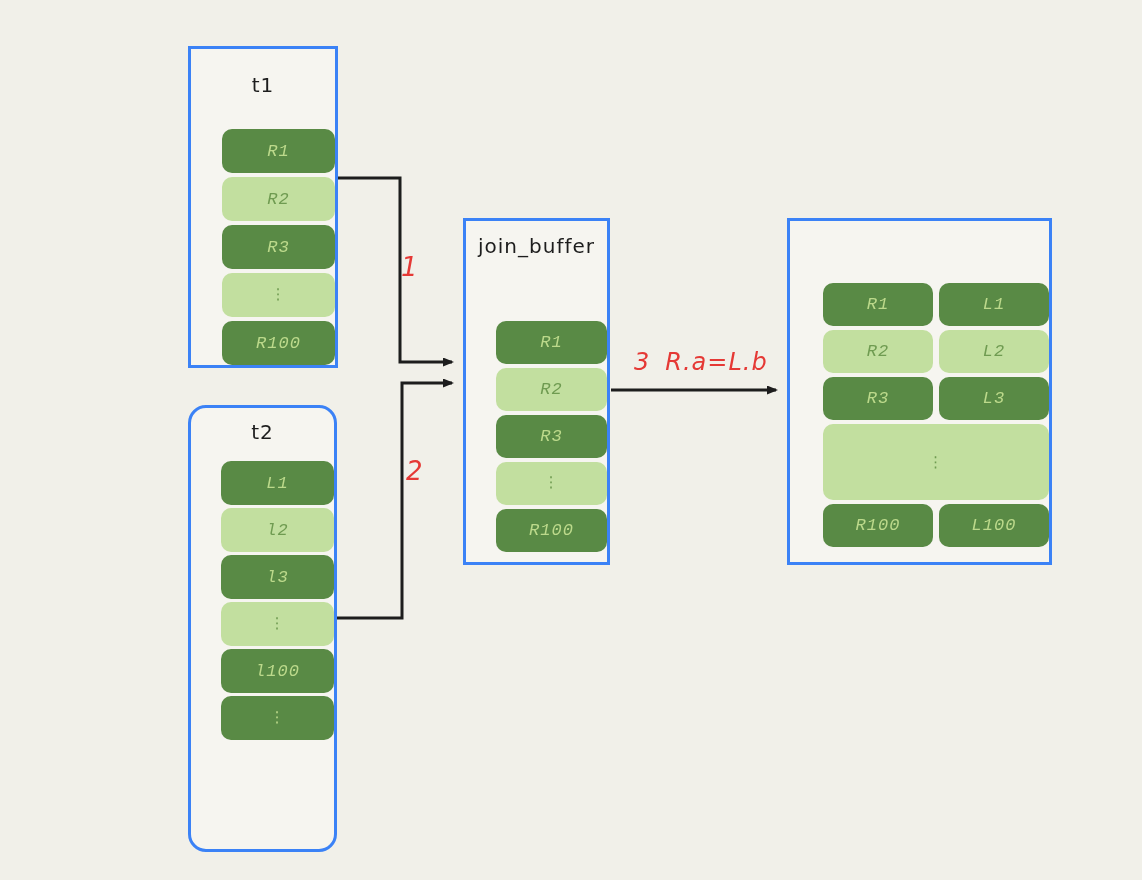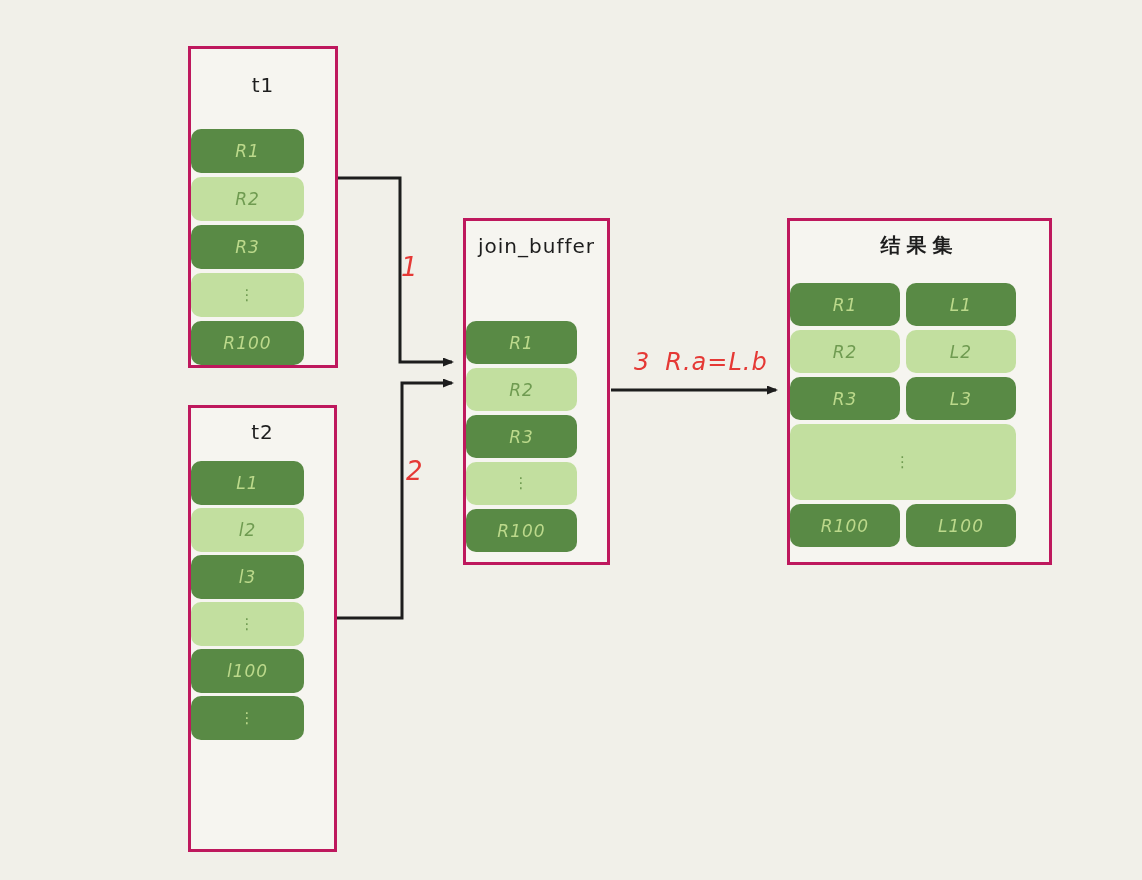--- a/index.html
+++ b/index.html
@@ -16,51 +16,52 @@
     background: #f1f0e9;
   }
   .arrow-layer {
     position: absolute; top: 0; left: 0;
     width: 1142px; height: 880px;
     pointer-events: none;
   }
   .box {
     position: absolute;
     background: #f6f5f0;
-    border: 3px solid #be185d;
+    border: 3px solid #3b82f6;
   }
   .box-title {
     position: absolute; left: 0; right: 0;
     text-align: center;
     color: #1d1d1d;
     font-size: 20px;
     letter-spacing: 1px;
   }
   .rows {
     position: absolute; left: 0; right: 0;
     display: flex; flex-direction: column;
-    align-items: flex-start;
+    align-items: flex-end;
+    font-family: Liberation Mono, monospace;
   }
   .row {
     width: 113px; height: 44px;
     border-radius: 10px;
     display: flex; align-items: center; justify-content: center;
     font-size: 17px; font-style: italic; letter-spacing: 1px;
   }
   .row.dark  { background: #598a45; color: #bcd98b; }
   .row.light { background: #c2df9f; color: #6f9b51; }
   .row.dots  { font-style: normal; font-size: 15px; line-height: 1; }
 
   
   #box-t1 { left: 188px; top: 46px; width: 150px; height: 322px; }
   #box-t1 .box-title { top: 24px; }
   #box-t1 .rows { top: 80px; gap: 4px; }
 
   
-  #box-t2 { left: 188px; top: 405px; width: 149px; height: 447px; }
+  #box-t2 { left: 188px; top: 405px; width: 149px; height: 447px; border-radius: 18px; }
   #box-t2 .box-title { top: 12px; }
   #box-t2 .rows { top: 53px; gap: 3px; }
 
   
   #box-jb { left: 463px; top: 218px; width: 147px; height: 347px; }
   #box-jb .box-title { top: 13px; }
   #box-jb .rows { top: 100px; gap: 4px; }
   #box-jb .row { width: 111px; height: 43px; }
 
   
@@ -138,21 +139,20 @@
     <div class="rows">
       <div class="row dark">R1</div>
       <div class="row light">R2</div>
       <div class="row dark">R3</div>
       <div class="row light dots">⋮</div>
       <div class="row dark">R100</div>
     </div>
   </div>
 
   <div class="box" id="box-result">
-    <div class="box-title">结果集</div>
     <div class="rows">
       <div class="pair-row dark">
         <div class="cell">R1</div>
         <div class="cell">L1</div>
       </div>
       <div class="pair-row light">
         <div class="cell">R2</div>
         <div class="cell">L2</div>
       </div>
       <div class="pair-row dark">

